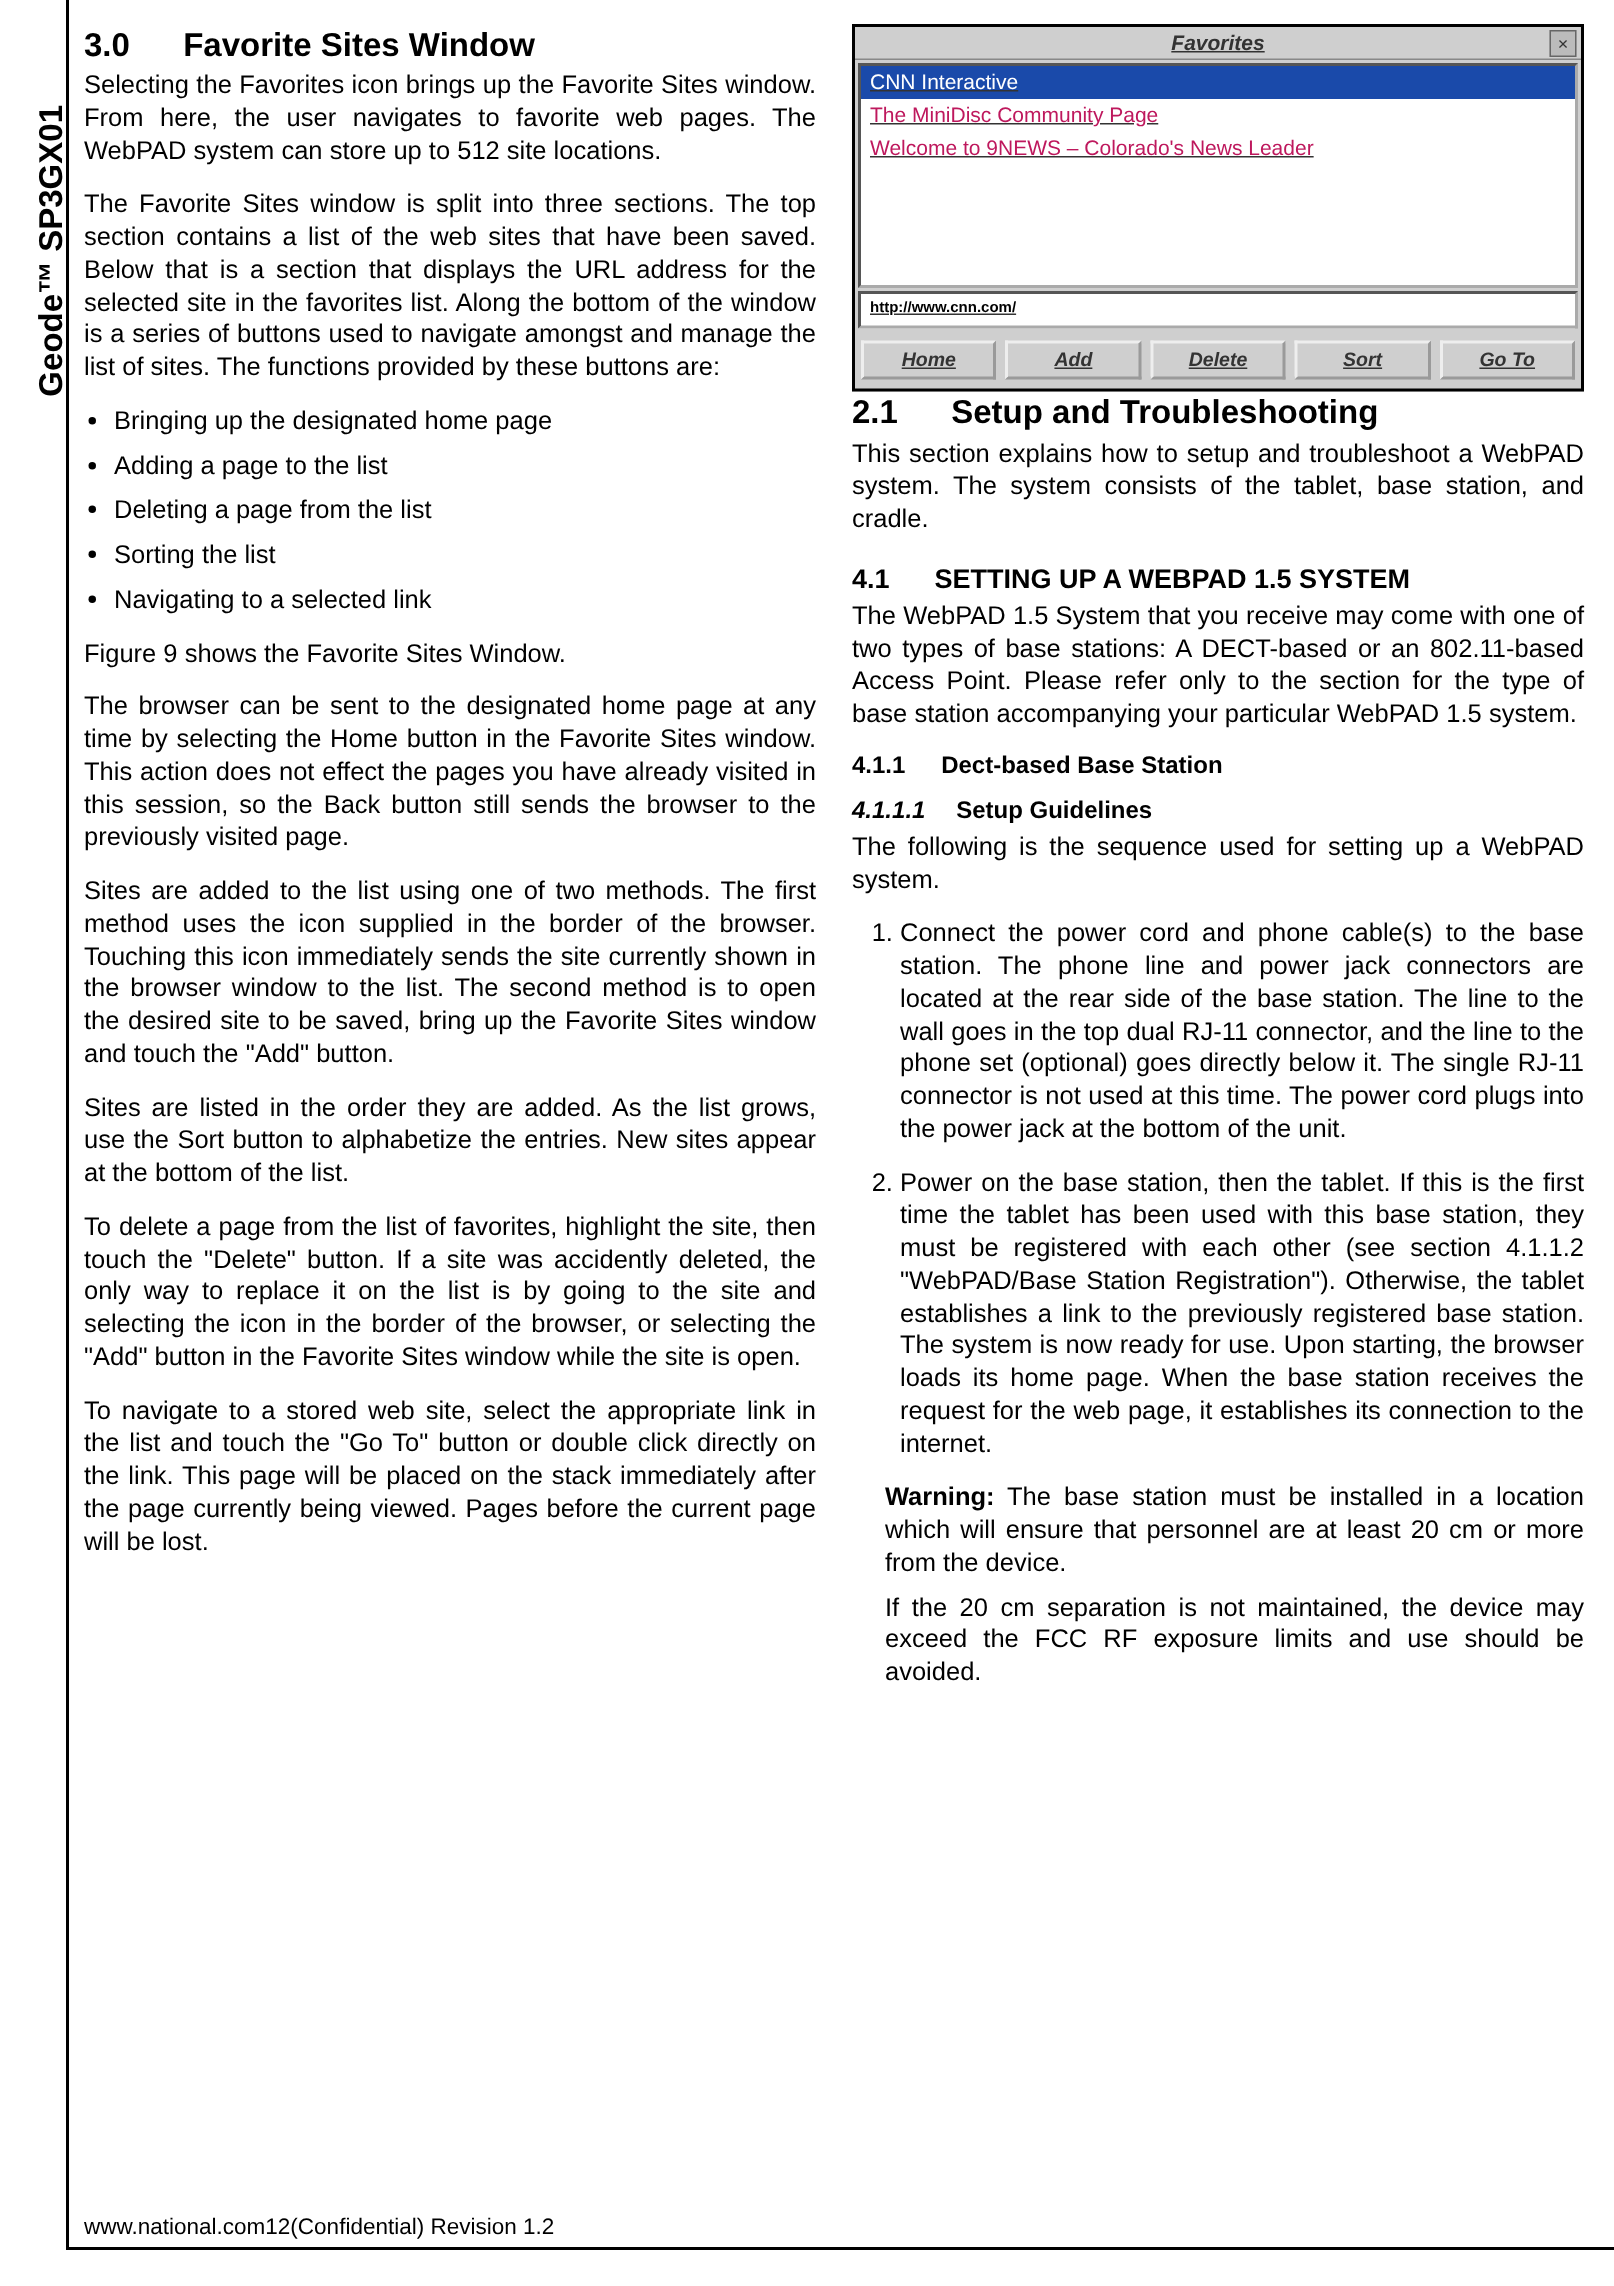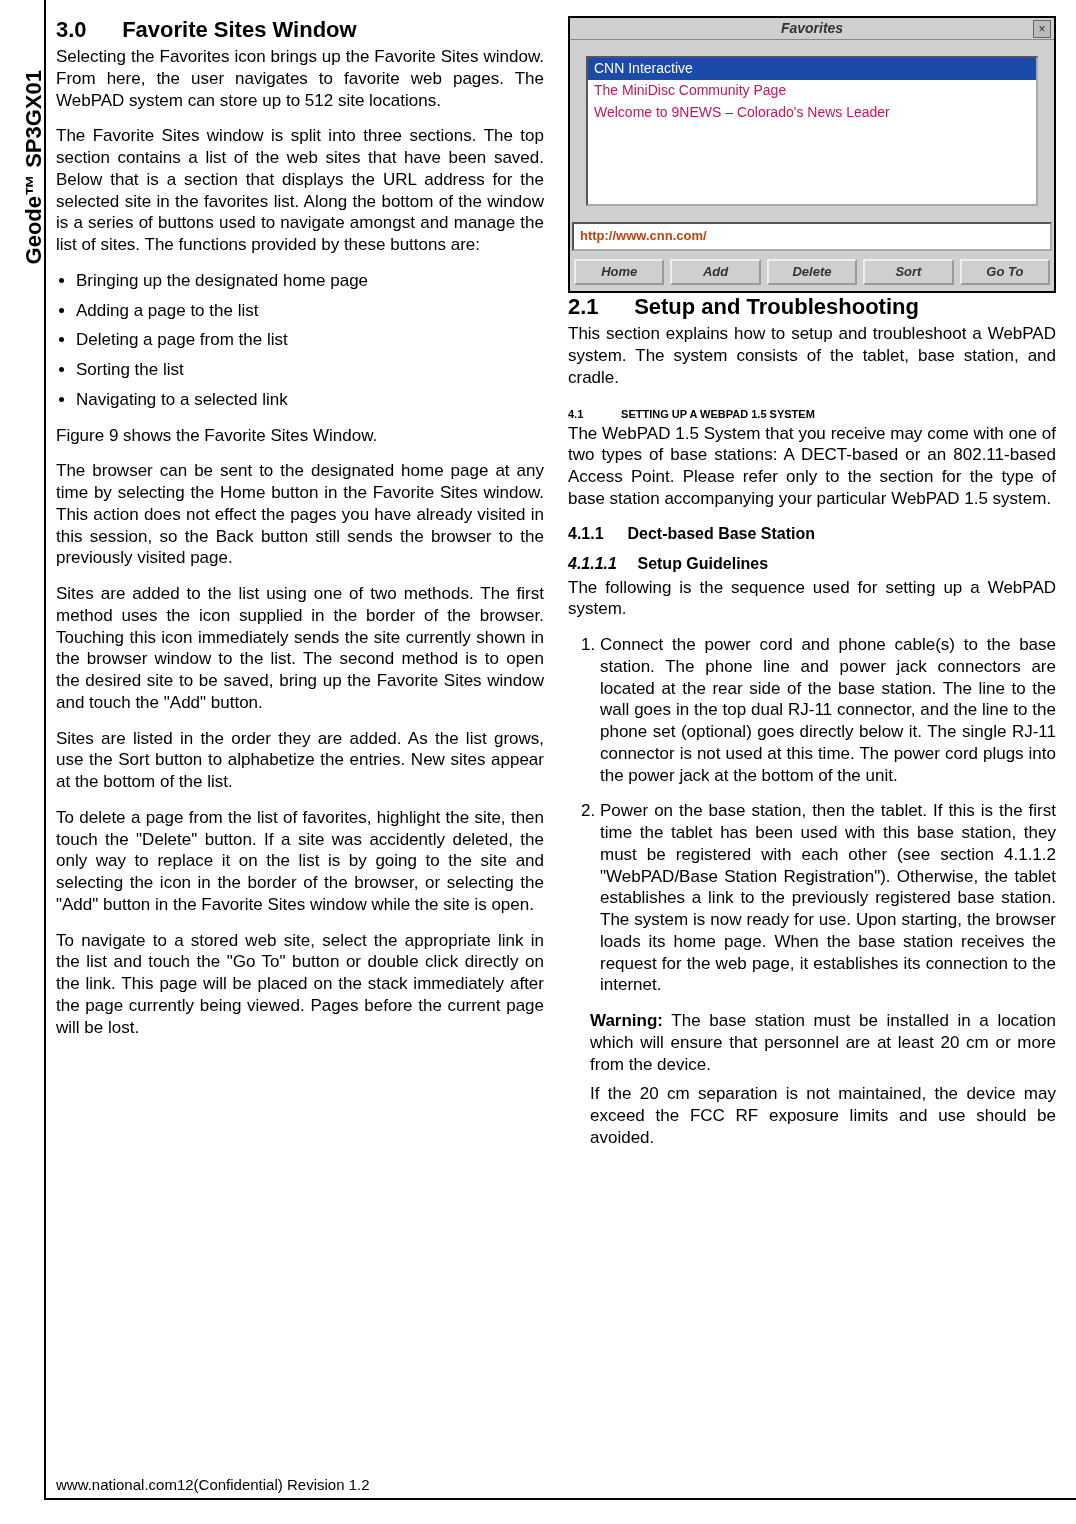--- a/index.html
+++ b/index.html
@@ -35,57 +35,58 @@
   .cols {
     display: flex;
     gap: 24px;
   }
   .col { flex: 1; min-width: 0; }
   h2.section { font-size: 22px; font-weight: bold; margin: 0 0 2px 0; }
   h2.section .num { display: inline-block; width: 60px; }
   p { margin: 0 0 14px 0; text-align: justify; }
   ul.bullets { margin: 0 0 14px 0; padding-left: 20px; }
   ul.bullets li { margin-bottom: 8px; text-align: justify;}
-  .sub1 { font-weight: bold; font-size: 11px; margin: 18px 0 2px 0; }
+  .sub1 { font-weight: bold; font-size: 18px; margin: 18px 0 2px 0; }
   .sub1 .num { display: inline-block; width: 50px; }
   .sub2 { font-weight: bold; font-size: 16px; margin: 10px 0 4px 0; }
   .sub2 .num { display: inline-block; width: 55px; }
   .sub3 { font-weight: bold; font-size: 16px; margin: 10px 0 2px 0; }
   .sub3 .num { display: inline-block; width: 65px; font-style: italic; }
   ol.steps { margin: 0 0 14px 0; padding-left: 32px; }
   ol.steps li { margin-bottom: 14px; text-align: justify; }
   .caption { text-align: center; font-weight: bold; font-size: 16px; margin: 14px 0 22px 0; }
   .figure-box {
     border: 2px solid #000;
     background: #cfcfcf;
     padding: 0;
     font-family: "Lucida Grande", Tahoma, sans-serif;
     font-size: 14px;
     color: #333;
+    text-decoration: underline;
   }
   .fig-title-bar {
     height: 22px; background: #cfcfcf;
     display: flex; align-items: center; justify-content: center;
     position: relative; border-bottom: 1px solid #888;
   }
   .fig-title-bar .ttl { font-weight: bold; font-style: italic; font-size: 14px; color:#333;}
   .fig-title-bar .close {
     position: absolute; right: 3px; top: 2px;
     width: 18px; height: 18px; border: 1px solid #666;
     background: #bbb; text-align: center; line-height: 16px; font-size: 12px;
   }
   .fig-list {
-    background: #fff; height: 150px; border: 2px inset #aaa; margin: 16px;
+    background: #fff; height: 150px; border: 2px inset #aaa; margin: 2px;
     display:flex; flex-direction:column;
   }
   .fig-list .item { padding: 2px 6px; font-size: 14px; color:#be185d; }
   .fig-list .item.selected { background: #1a4aaa; color: #fff; }
   .fig-url {
     background:#fff; border: 2px inset #aaa; margin: 2px 2px; padding: 4px 6px;
-    font-weight: bold; font-size: 13px; color:#c2410c;
+    font-weight: bold; font-size: 10px; color:#000000;
   }
   .fig-buttons { display:flex; gap:6px; justify-content:center; padding:6px 4px;}
   .fig-buttons .btn {
     flex:1; min-width:0; background:#cfcfcf; border:2px outset #eee;
     text-align:center; padding:3px 0; font-weight:bold; font-style:italic;
     font-size:13px; color:#333;
   }
   .footer {
     position: absolute; left: 10px; right: 20px; bottom: 4px;
     display: flex; justify-content: flex-start; font-size: 15px;

